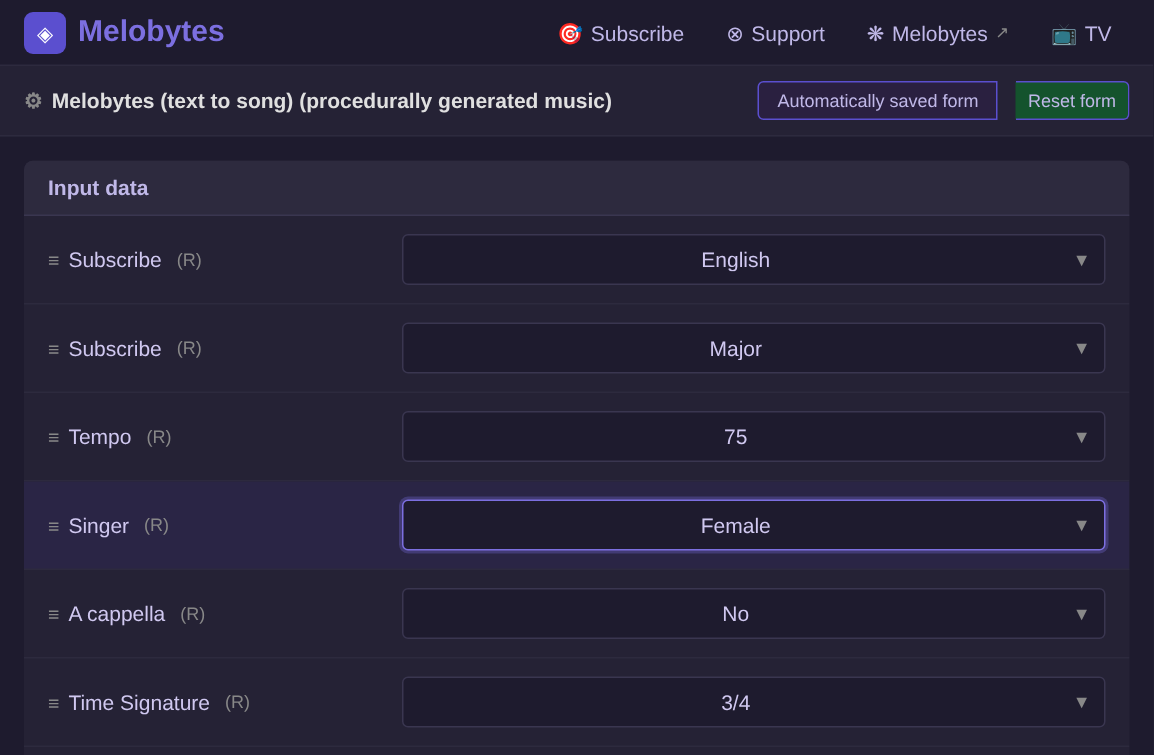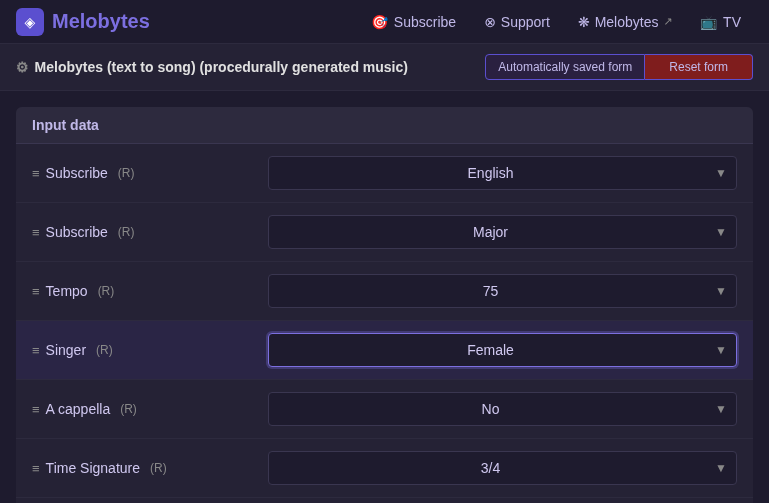--- a/index.html
+++ b/index.html
@@ -76,37 +76,37 @@
       font-weight: 600;
       color: #e0e0e0;
       display: flex;
       align-items: center;
       gap: 6px;
     }
     .gear-icon { color: #888; font-size: 14px; }
     .title-actions {
       display: flex;
       align-items: flex-start;
-      gap: 0;
+      gap: 12px;
     }
     .autosave-badge {
       background: #2a2040;
       border: 1px solid #5b4fcf;
       color: #c0b8e8;
       font-size: 12px;
       padding: 5px 12px;
       border-radius: 4px 0 0 4px;
     }
     .reset-btn {
-      background: #7f1d1d;
+      background: #14532d;
       border: 1px solid #5b4fcf;
       border-left: none;
       color: #c0b8e8;
       font-size: 12px;
-      padding: 5px 24px;
+      padding: 5px 8px;
       border-radius: 0 4px 4px 0;
       cursor: pointer;
     }
 
     
     .main-content {
       padding: 16px;
     }
 
     

